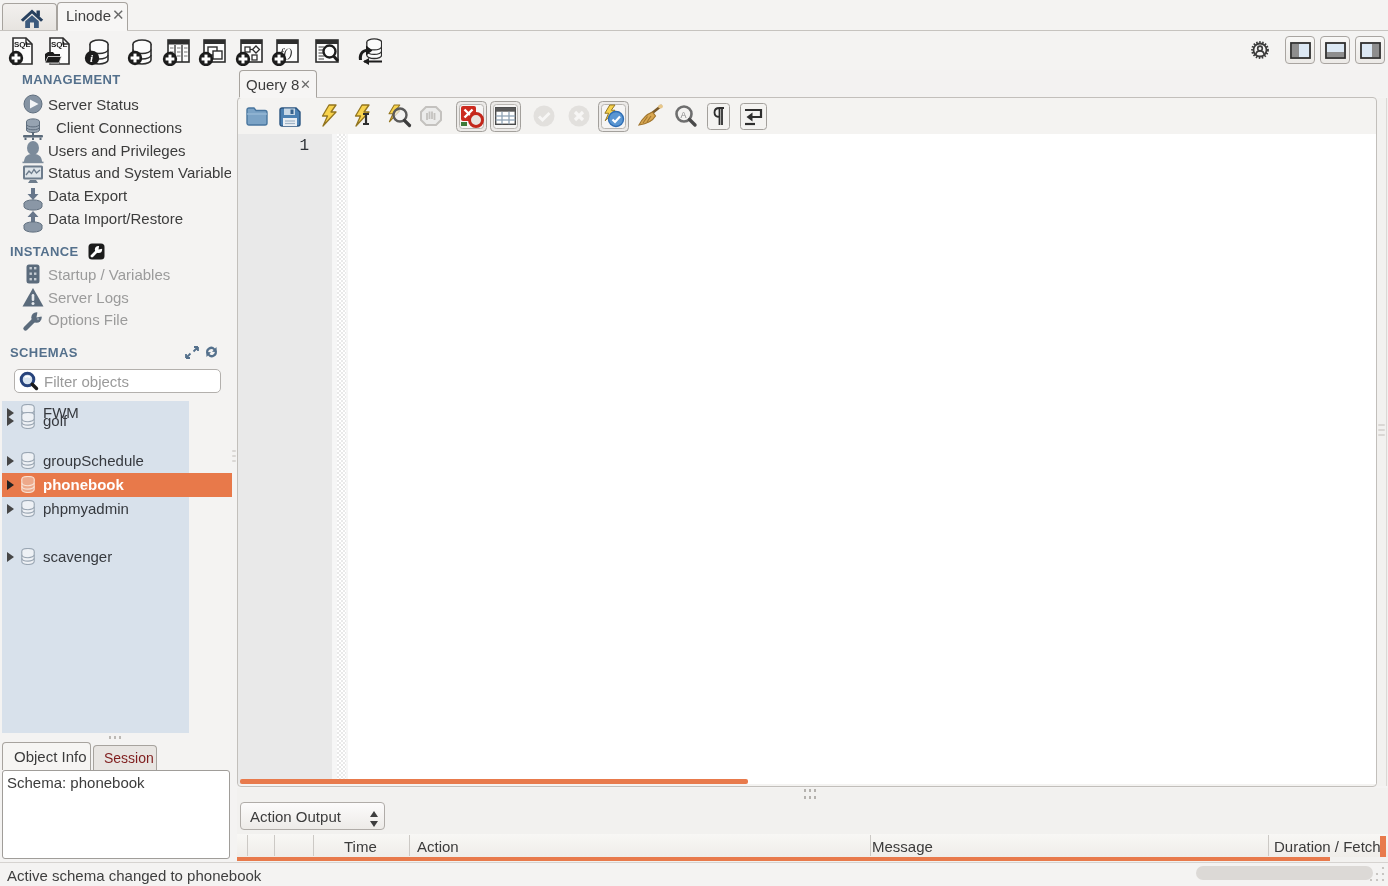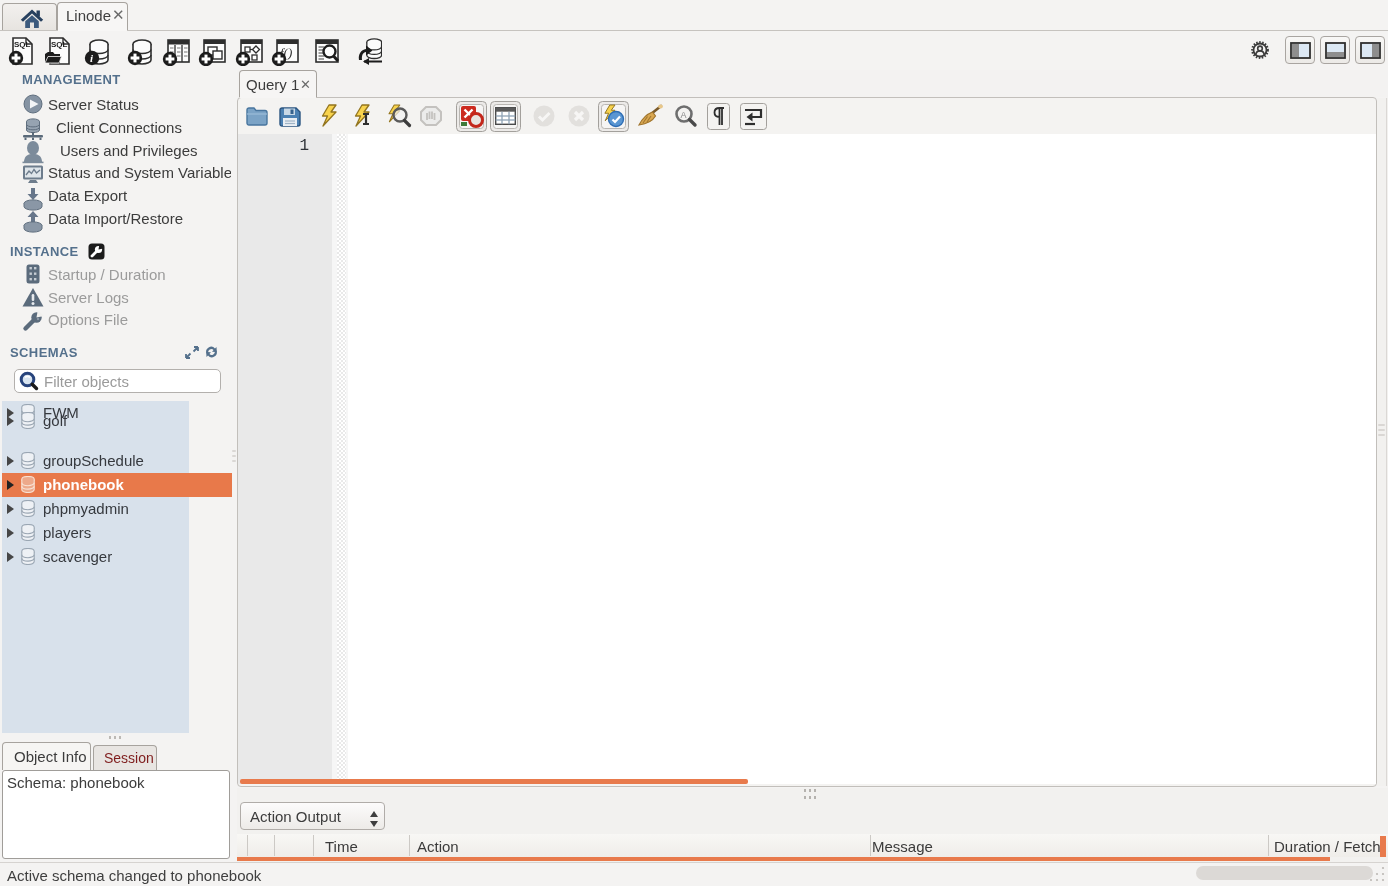--- a/index.html
+++ b/index.html
@@ -232,21 +232,21 @@
   </g>
 
   <g transform="translate(0,116)">
     <path d="M5.5 7 L11 1 L16.5 7 L13 7 L13 12 L9 12 L9 7 Z" fill="#67768a"></path>
     <ellipse cx="11" cy="15.5" rx="9" ry="3.6" fill="#8a97a6" stroke="#5f6e7e"></ellipse>
     <path d="M2 15.5 L2 18.5 A 9 3.6 0 0 0 20 18.5 L20 15.5" fill="#8a97a6" stroke="#5f6e7e"></path>
   </g>
 </svg>
 <div class="navitem" style="left:48px;top:96px;">Server Status</div>
 <div class="navitem" style="left:56px;top:119px;">Client Connections</div>
-<div class="navitem" style="left:48px;top:142px;margin-left:12px;">Users and Privileges</div>
+<div class="navitem" style="left:48px;top:142px;">Users and Privileges</div>
 <div class="navitem" style="left:48px;top:164px;width:183px;white-space:nowrap;overflow:hidden;">Status and System Variables</div>
 <div class="navitem" style="left:48px;top:187px;">Data Export</div>
 <div class="navitem" style="left:48px;top:210px;">Data Import/Restore</div>
 
 <div class="sechead" style="left:10px;top:244px;">INSTANCE</div>
 <svg class="abs" style="left:88px;top:243px;" width="17" height="17" viewBox="0 0 17 17">
   <rect x="0.5" y="0.5" width="16" height="16" rx="3.5" fill="#1c1c1c"></rect>
   <line x1="4" y1="13" x2="8.5" y2="8.5" stroke="#fff" stroke-width="2.8" stroke-linecap="round"></line>
   <circle cx="10.5" cy="6.5" r="3.6" fill="#fff"></circle>
   <path d="M10.5 6.5 L15.4 5.6 L11.4 1.6 Z" fill="#1c1c1c"></path>
@@ -271,21 +271,21 @@
     <circle cx="11" cy="16.6" r="1.5" fill="#e7eaee"></circle>
   </g>
 
   <g transform="translate(0,46)">
     <line x1="3.5" y1="18.5" x2="11.5" y2="10.5" stroke="#5b6b7c" stroke-width="4.4" stroke-linecap="round"></line>
     <circle cx="14.5" cy="7.5" r="5.2" fill="#5b6b7c"></circle>
     <path d="M14.5 7.5 L22 6.1 L15.9 0 Z" fill="#f1f0ee"></path>
     <circle cx="16" cy="9" r="1.2" fill="#8d99a6"></circle>
   </g>
 </svg>
-<div class="navitem gray" style="left:48px;top:266px;">Startup / Duration</div>
+<div class="navitem gray" style="left:48px;top:266px;">Startup / Variables</div>
 <div class="navitem gray" style="left:48px;top:289px;">Server Logs</div>
 <div class="navitem gray" style="left:48px;top:311px;">Options File</div>
 
 <div class="sechead" style="left:10px;top:345px;">SCHEMAS</div>
 <svg class="abs" style="left:185px;top:346px;" width="14" height="13" viewBox="0 0 14 13">
   <path d="M8.5 5.5 L13 1 M13 1 L9 1 M13 1 L13 5" stroke="#54708c" stroke-width="1.8" fill="none"></path>
   <path d="M5.5 7.5 L1 12 M1 12 L5 12 M1 12 L1 8" stroke="#54708c" stroke-width="1.8" fill="none"></path>
 </svg>
 <svg class="abs" style="left:204px;top:345px;" width="15" height="14" viewBox="0 0 15 14">
   <path d="M2.5 8.5 A 5 5 0 0 1 11 3.5 L12.5 2 L12.8 7 L8 6.7 L9.6 5 A 3.2 3.2 0 0 0 4.3 8.2 Z" fill="#54708c"></path>
@@ -343,27 +343,20 @@
       </svg>
       <span class="lbl">phonebook</span>
     </div>
   <div class="srow" style="top:96px;">
       <i class="tri"></i>
       <svg class="abs" style="left:19px;top:3px" width="14" height="17">
         <use href="#schdb"></use>
       </svg>
       <span class="lbl">phpmyadmin</span>
     </div>
-  <div class="srow" style="top:120px;">
-      <i class="tri"></i>
-      <svg class="abs" style="left:19px;top:3px" width="14" height="17">
-        <use href="#schdb"></use>
-      </svg>
-      <span class="lbl">players</span>
-    </div>
   <div class="srow" style="top:144px;">
       <i class="tri"></i>
       <svg class="abs" style="left:19px;top:3px" width="14" height="17">
         <use href="#schdb"></use>
       </svg>
       <span class="lbl">scavenger</span>
     </div>
 </div>
 
 <div class="abs" style="left:109px;top:736px;width:14px;height:3px;background:repeating-linear-gradient(90deg,#bcb9b5 0 2px,transparent 2px 5px);"></div>
@@ -375,21 +368,21 @@
 <div class="abs" style="left:7px;top:774px;font-size:15px;color:#3c3c3c;">Schema: phonebook</div>
 
 <div class="abs grip3" style="left:232px;top:450px;">
   <span style="width:4px"></span>
     <span style="width:4px"></span>
     <span style="width:4px"></span>
 </div>
 
 <div id="querystrip"></div>
 <div id="querytab"></div>
-<div class="abs" style="left:246px;top:76px;font-size:15px;color:#3c3c3c;">Query 1</div>
+<div class="abs" style="left:246px;top:76px;font-size:15px;color:#3c3c3c;">Query 8</div>
 <div class="abs" style="left:300px;top:77px;font-size:13px;color:#6a6a6a;">✕</div>
 
 <div id="qtoolbar"></div>
 <div class="abs" style="left:240px;top:97px;width:76px;height:1px;background:#f6f5f4;"></div>
 <svg class="abs" style="left:240px;top:100px;" width="540" height="33" viewBox="0 0 540 33">
   <defs>
     <g id="bolt">
       <path d="M9 0 L16 0 L11 7 L16 7 L3 21 L7.5 11 L2.5 11 Z" fill="#f8d34d" stroke="#93751f" stroke-width="1.3" stroke-linejoin="round"></path>
     </g>
   </defs>
@@ -521,21 +514,21 @@
 <div class="abs" style="left:370px;top:811px;width:0;height:0;border-left:4.5px solid transparent;border-right:4.5px solid transparent;border-bottom:6px solid #3e3e3e;"></div>
 <div class="abs" style="left:370px;top:821px;width:0;height:0;border-left:4.5px solid transparent;border-right:4.5px solid transparent;border-top:6px solid #3e3e3e;"></div>
 
 <div id="outhead"></div>
 <div class="colsep" style="left:247px;"></div>
 <div class="colsep" style="left:274px;"></div>
 <div class="colsep" style="left:313px;"></div>
 <div class="colsep" style="left:409px;"></div>
 <div class="colsep" style="left:870px;"></div>
 <div class="colsep" style="left:1268px;"></div>
-<div class="abs" style="left:325px;top:838px;font-size:15px;color:#3b3b3b;text-align:center;">Time</div>
+<div class="abs" style="left:344px;top:838px;font-size:15px;color:#3b3b3b;text-align:center;">Time</div>
 <div class="abs" style="left:417px;top:838px;font-size:15px;color:#3b3b3b;">Action</div>
 <div class="abs" style="left:872px;top:838px;font-size:15px;color:#3b3b3b;">Message</div>
 <div class="abs" style="left:1274px;top:838px;font-size:15px;color:#3b3b3b;white-space:nowrap;">Duration / Fetch</div>
 
 <div class="abs" style="left:237px;top:857px;width:1093px;height:4px;background:#e87a4c;"></div>
 <div class="abs" style="left:1380px;top:836px;width:6px;height:21px;background:#e87a4c;"></div>
 
 <div id="statusbar"></div>
 <div class="abs" style="left:7px;top:867px;font-size:15px;color:#3f3f3f;">Active schema changed to phonebook</div>
 <div class="abs" style="left:1196px;top:866px;width:177px;height:14px;background:#dcd9d6;border-radius:7px;"></div>

